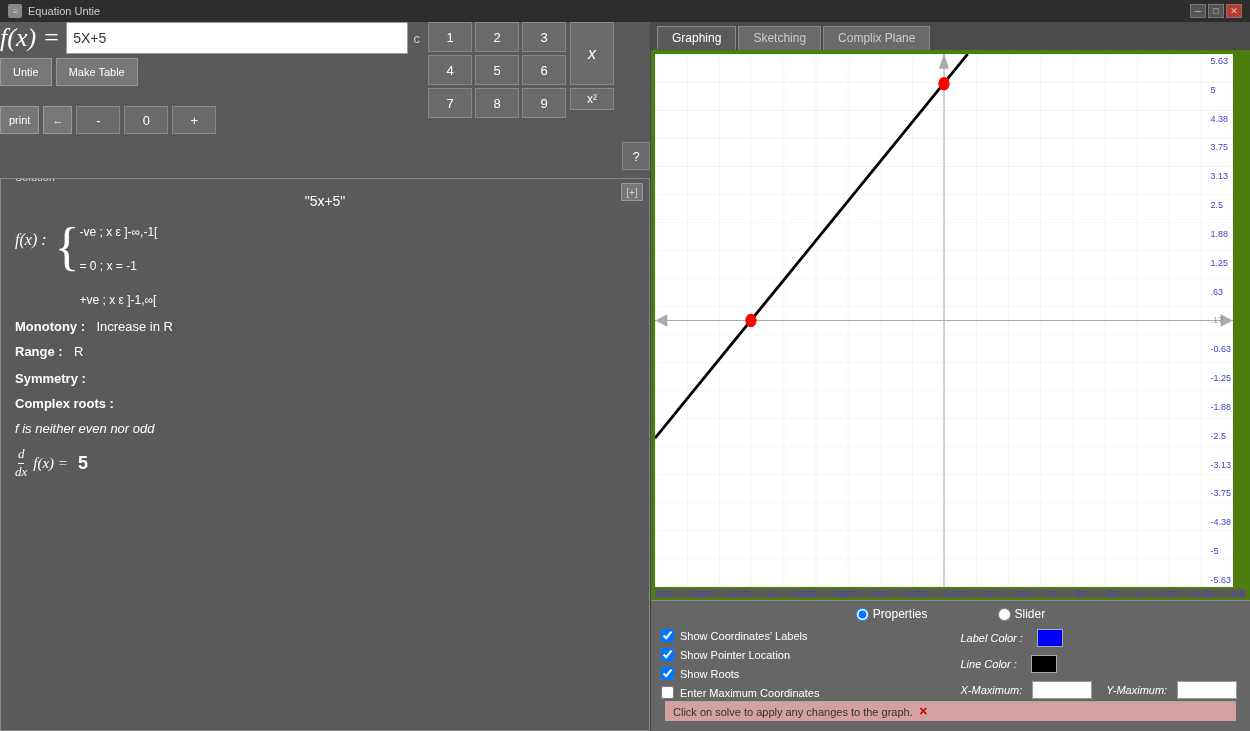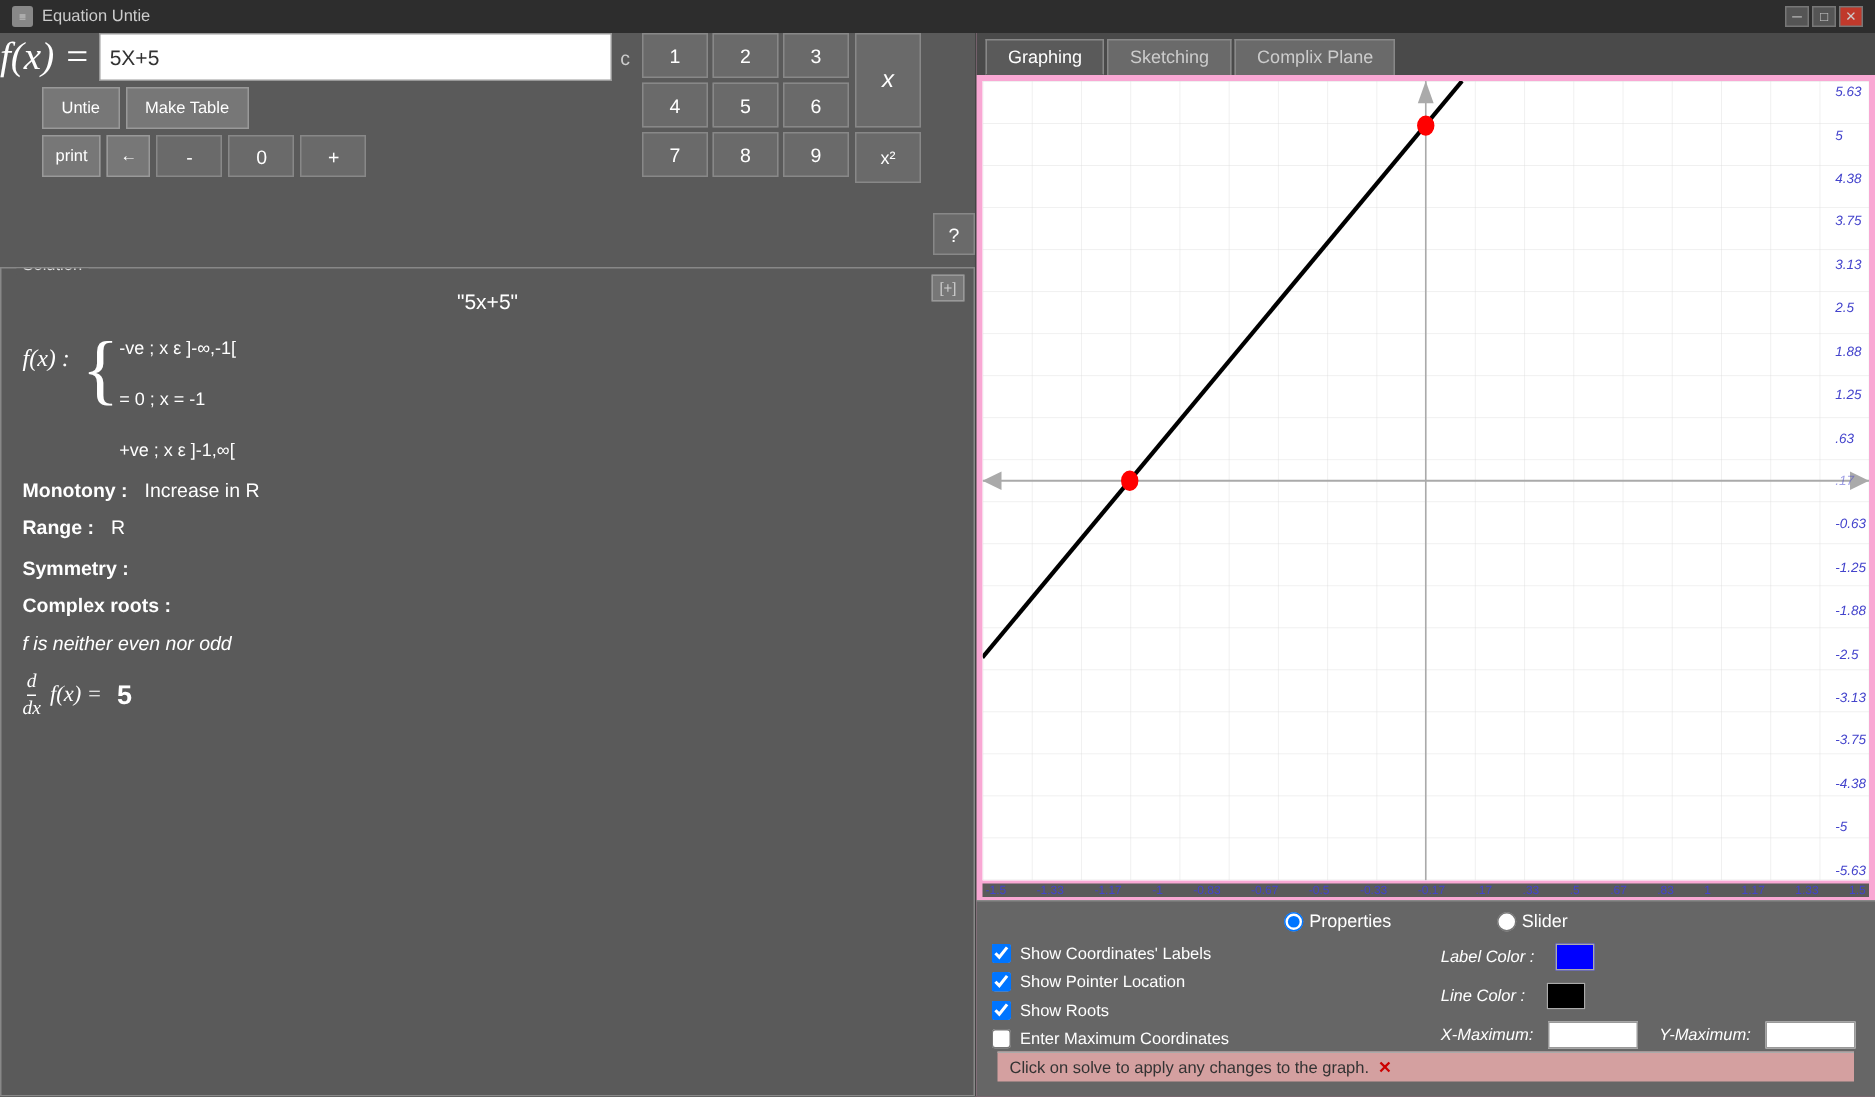--- a/index.html
+++ b/index.html
@@ -112,21 +112,21 @@
       border: 1px solid #888;
       color: #fff;
       font-size: 14px;
       cursor: pointer;
       display: flex;
       align-items: center;
       justify-content: center;
     }
     .x2-btn {
       width: 44px;
-      height: 34px;
+      height: 22px;
       background: #6a6a6a;
       border: 1px solid #888;
       color: #fff;
       font-size: 12px;
       cursor: pointer;
       display: flex;
       align-items: center;
       justify-content: center;
     }
     .action-btn {
@@ -283,21 +283,21 @@
       align-items: center;
       font-style: italic;
       font-family: 'Times New Roman', serif;
     }
     .deriv-top { font-size: 13px; border-bottom: 1px solid #fff; padding-bottom: 1px; }
     .deriv-bot { font-size: 13px; }
 
     
     .right-panel {
       flex: 1;
-      background: #f9a8d4;
+      background: #4d7c0f;
       display: flex;
       flex-direction: column;
       border-left: 1px solid #444;
     }
 
     
     .tabs-row {
       display: flex;
       background: #4a4a4a;
       padding: 4px 6px 0;
@@ -424,21 +424,21 @@
 
     <div style="display:flex; gap:8px; align-items:flex-start;">
 
       <div style="flex:1; display:flex; flex-direction:column; gap:4px;">
         <div class="function-row">
           <span class="func-label" style="font-family:'Times New Roman',serif; font-style:italic; font-size:26px;">f(x) =</span>
           <input class="func-input" type="text" value="5X+5" style="">
           <span class="c-label">c</span>
         </div>
         <div style="display:flex; gap:4px; align-items:flex-start;">
-          <div style="display:flex; flex-direction:column; gap:4px;margin-left:28px;">
+          <div style="display:flex; flex-direction:column; gap:20px;">
             <div style="display:flex; gap:4px;">
               <button class="action-btn">Untie</button>
               <button class="action-btn">Make Table</button>
             </div>
             <div style="display:flex; gap:4px; align-items:center;">
               <button class="print-btn">print</button>
               <button class="backspace-btn">←</button>
               <button class="minus-btn">-</button>
               <button class="zero-btn">0</button>
               <button class="plus-btn">+</button>
@@ -527,21 +527,21 @@
   </div>
 
   <div class="right-panel">
 
     <div class="tabs-row">
       <div class="tab active">Graphing</div>
       <div class="tab">Sketching</div>
       <div class="tab">Complix Plane</div>
     </div>
 
-    <div style="flex:1; position:relative; margin:4px 4px 2px 4px; display:flex;font-style:italic;">
+    <div style="flex:1; position:relative; margin:4px 17px 2px 4px; display:flex;">
 
       <div style="position:relative; flex:1; background:#fff; overflow:hidden;">
         <svg class="graph-canvas" viewBox="0 0 560 430" preserveAspectRatio="none">
 
           <defs>
             <pattern id="smallGrid" width="31.1" height="22.6" patternUnits="userSpaceOnUse">
               <path d="M 31.1 0 L 0 0 0 22.6" fill="none" stroke="#ddd" stroke-width="0.5"></path>
             </pattern>
           </defs>
           <rect width="560" height="430" fill="white"></rect>

